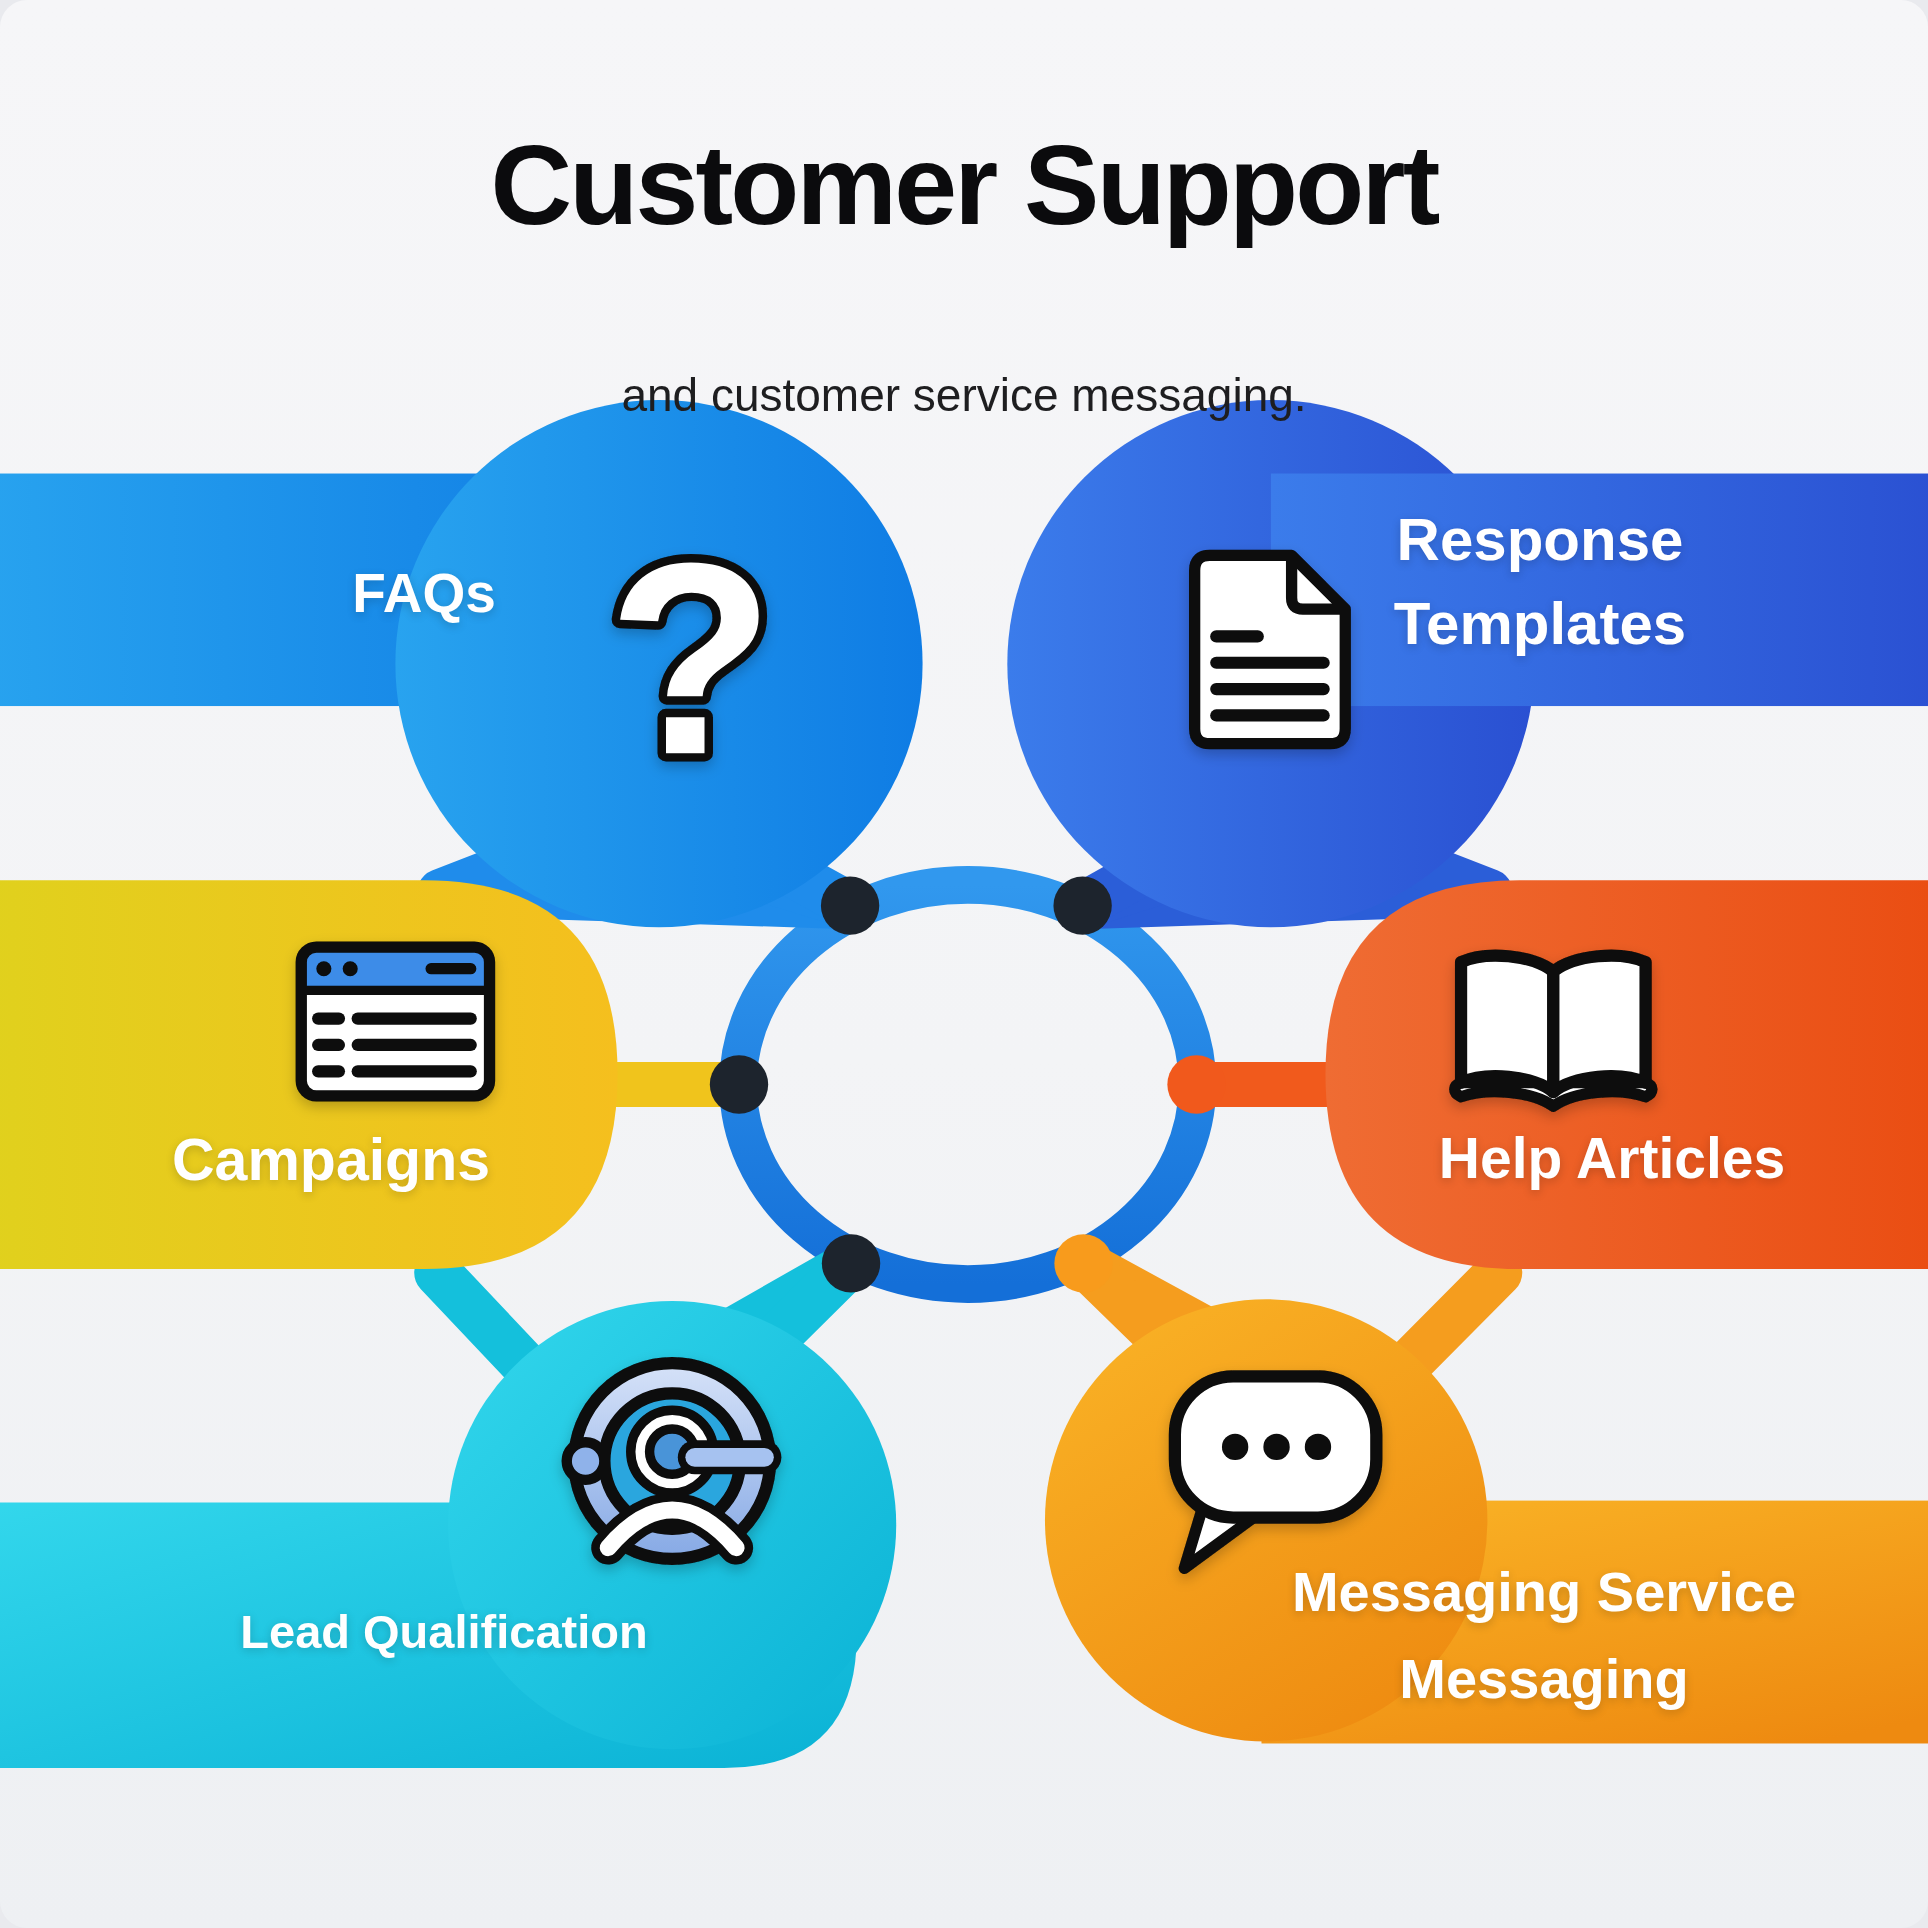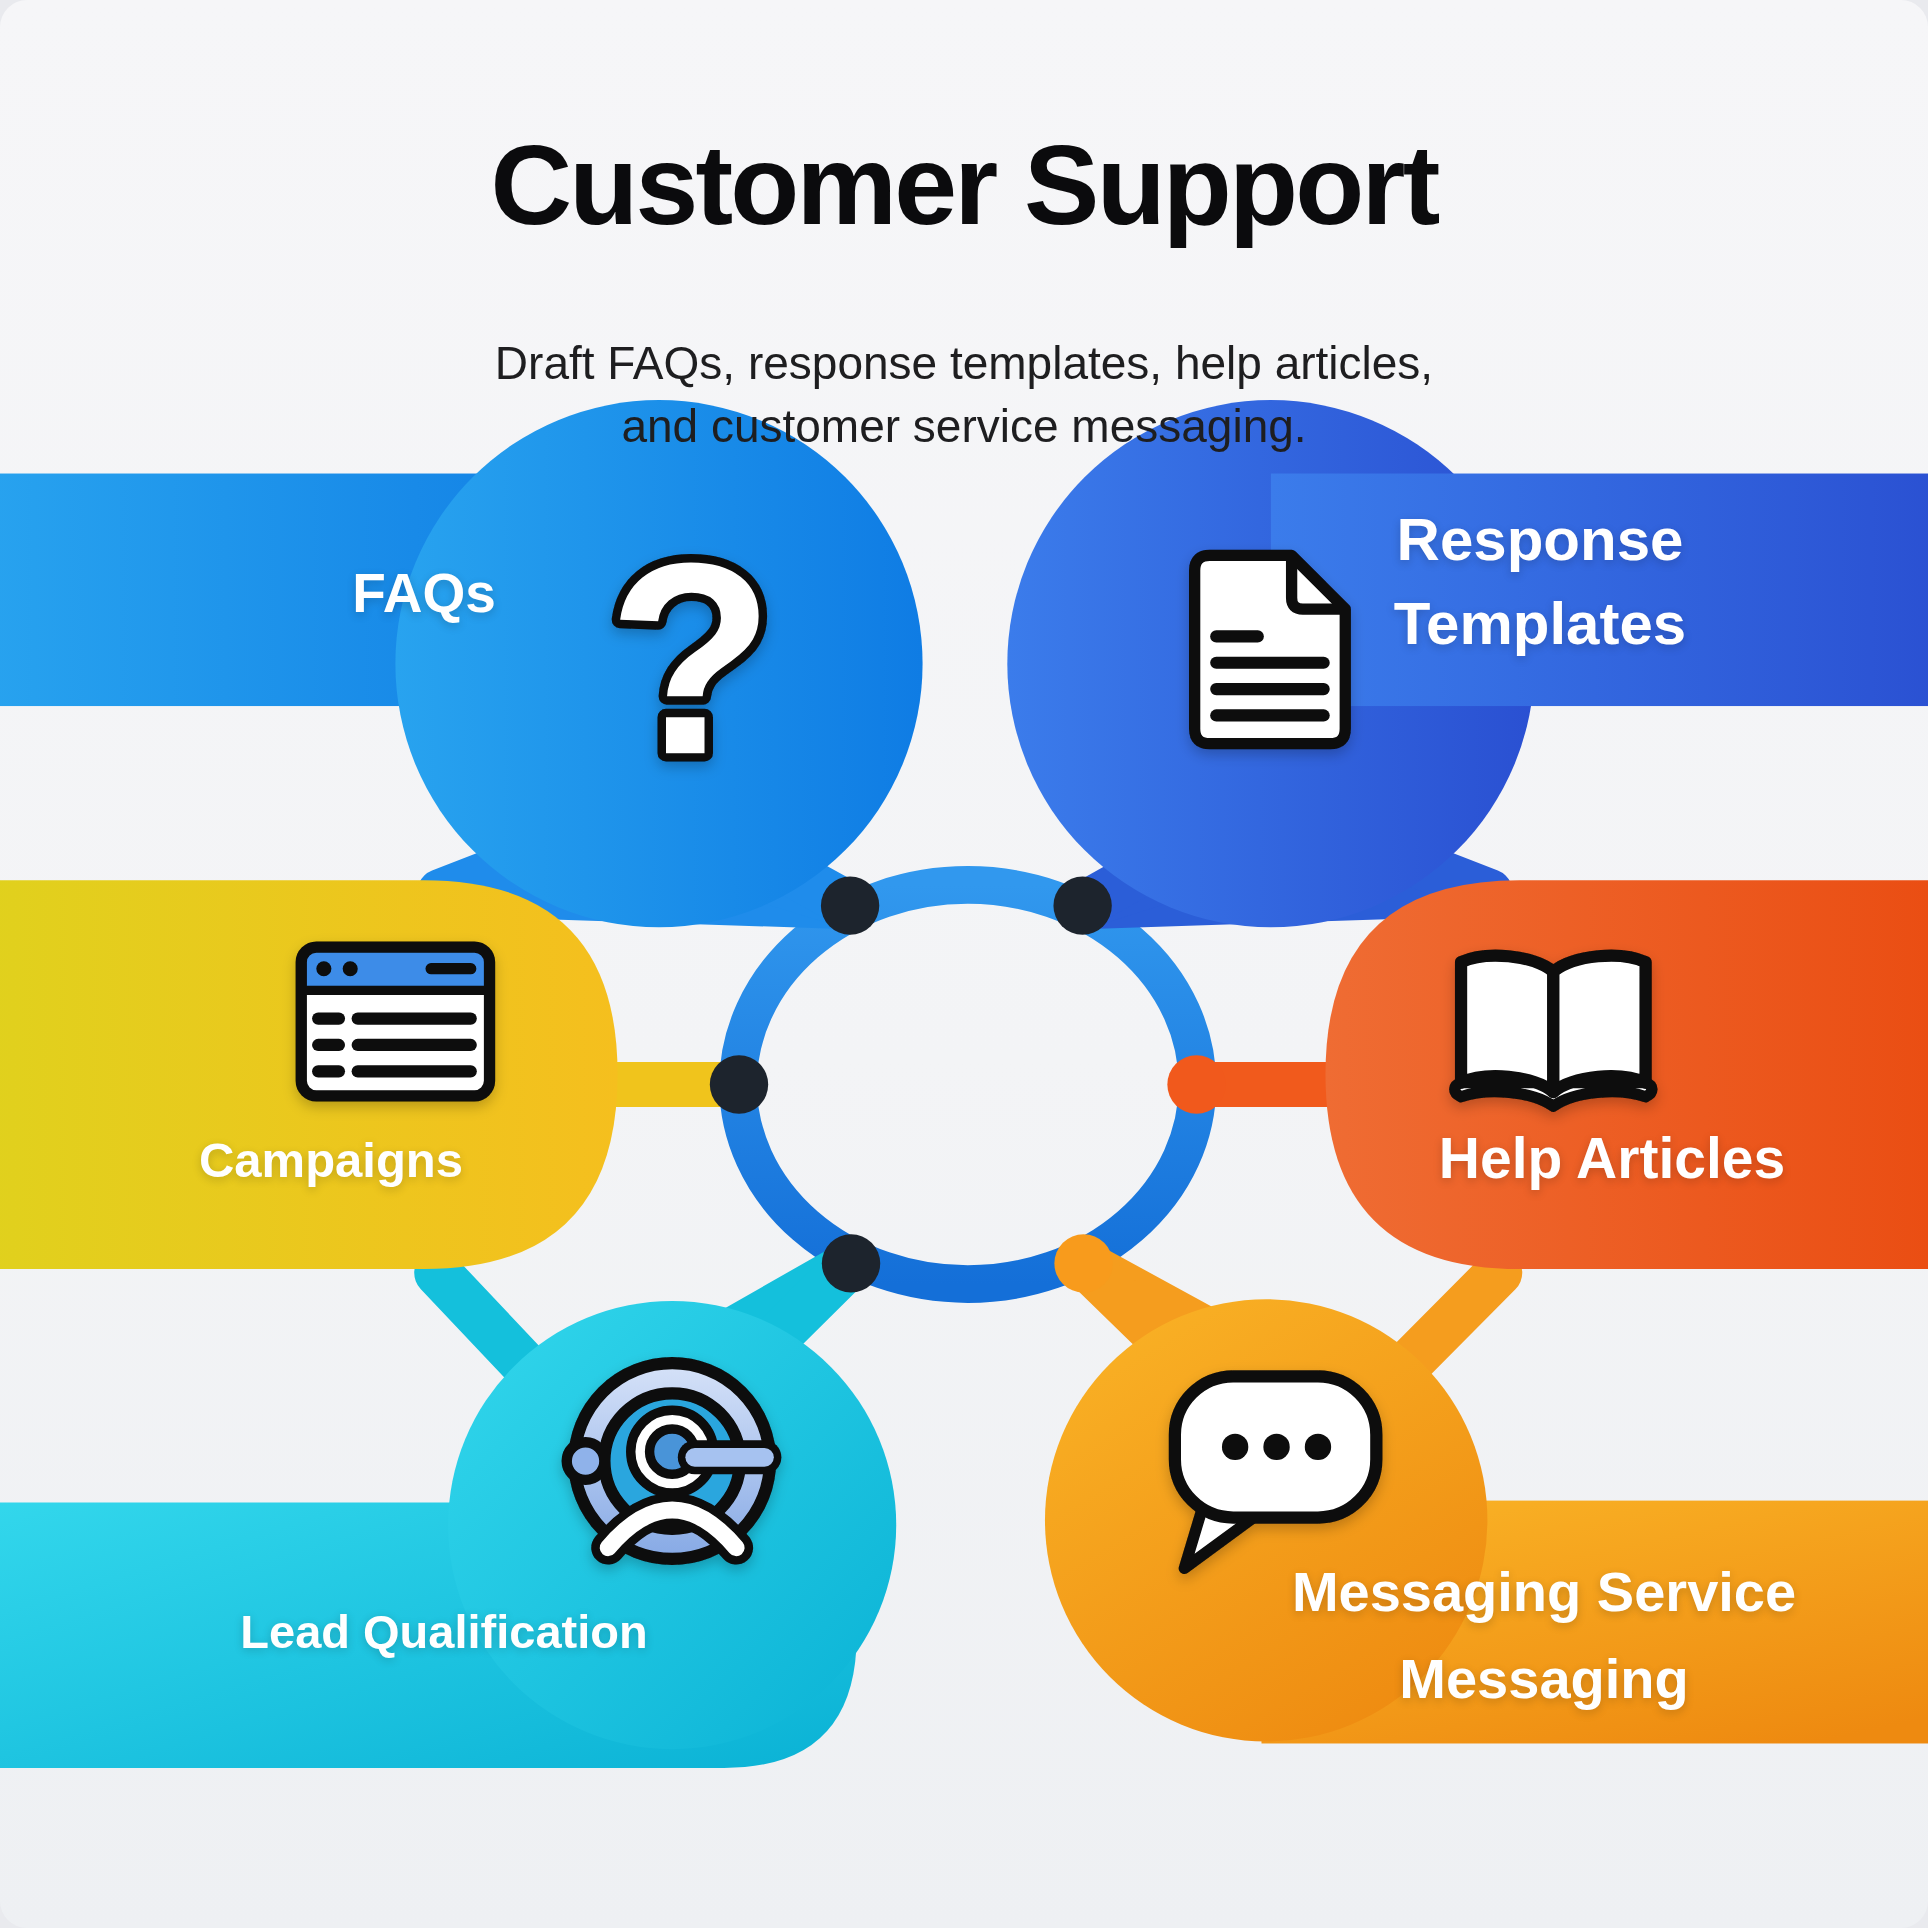--- a/index.html
+++ b/index.html
@@ -18,21 +18,21 @@
   }
   .subtitle{
     font-size:46px;line-height:63px;color:#1e1e20;text-align:center;font-weight:400;
   }
   .node-label{
     color:#fff;font-weight:700;text-align:center;
     text-shadow:0 2.8px 9.4px rgba(0,0,0,.18);
   }
   .lbl-faqs{font-size:55px;}
   .lbl-rt{font-size:60px;line-height:84px;}
-  .lbl-campaigns{font-size:49px;text-align:right;}
+  .lbl-campaigns{font-size:59px;text-align:right;}
   .lbl-help{font-size:57px;}
   .lbl-lead{font-size:47px;}
   .lbl-csm{font-size:56px;line-height:87px;}
 </style>
 </head>
 <body>
 
 <div class="stage">
 
 <svg viewBox="0 0 2048 2048" width="1928" height="1928">
@@ -194,21 +194,20 @@
     <circle cx="785" cy="1152" r="31" fill="#1d242d"></circle>
     <circle cx="1271" cy="1152" r="31" fill="#f1591c"></circle>
     <circle cx="904" cy="1342" r="31" fill="#1d242d"></circle>
     <circle cx="1151" cy="1342" r="31" fill="#f89b1c"></circle>
   </g>
 </svg>
 
   <div class="txt title" style="left:964px;top:185px;">Customer Support</div>
 
   <div class="txt subtitle" style="left:964px;top:395px;">
-    <div>Draft FAQs, response templates, help articles,</div>
     <div>and customer service messaging.</div>
   </div>
 
   <div class="txt node-label lbl-faqs" style="left:424px;top:593px;">FAQs</div>
 
   <div class="txt node-label lbl-rt" style="left:1540px;top:582px;">
     <div>Response</div>
     <div>Templates</div>
   </div>
 

